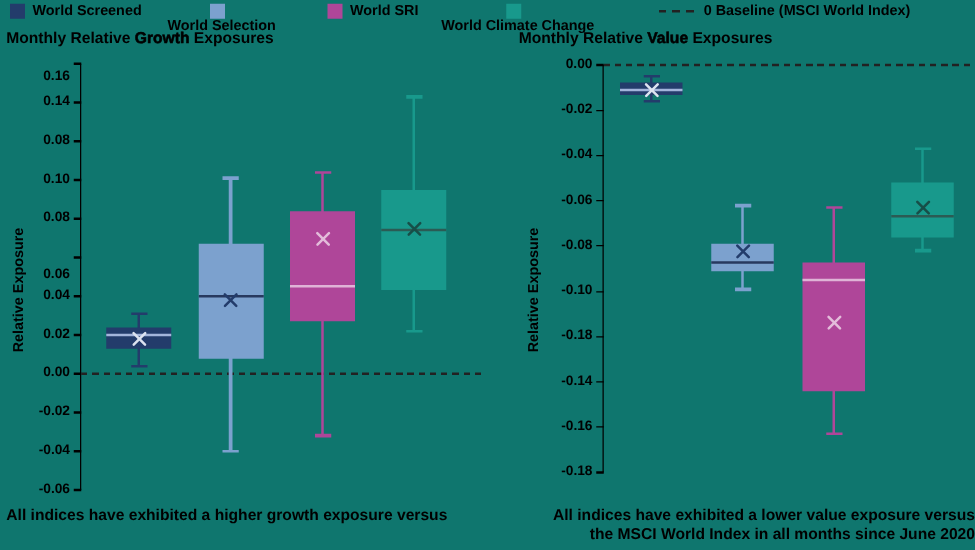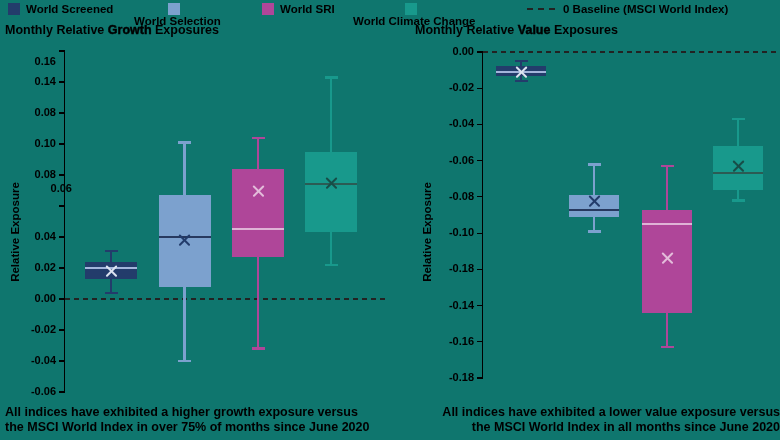--- a/index.html
+++ b/index.html
@@ -63,40 +63,39 @@
   </div>
 
   <div class="chart-title t0"><span>Monthly Relative </span><span class="kw">Growth</span><span> Exposures</span></div>
   <div class="chart-title t1"><span>Monthly Relative </span><span class="kw">Value</span><span> Exposures</span></div>
 
   <div class="ylab y0">Relative Exposure</div>
   <div class="ylab y1">Relative Exposure</div>
 
   <div class="caption c0">
     <div>All indices have exhibited a higher growth exposure versus</div>
-    <div>the MSCI World Index in over 75% of months since June 2020</div>
   </div>
   <div class="caption c1">
     <div>All indices have exhibited a lower value exposure versus</div>
     <div>the MSCI World Index in all months since June 2020</div>
   </div>
 
 <div class="abs axisline" style="left: 63.8px; top: 51px; width: 1.2px; height: 341px; background: rgb(0, 0, 0);"></div>
     <div class="abs tickmark" style="left: 59px; top: 50.4px; width: 6px; height: 1.2px; background: rgb(0, 0, 0);"></div>
     <div class="abs ticklab" style="left: 16px; top: 44px; margin-top: 11px;">0.16</div>
     <div class="abs tickmark" style="left: 59px; top: 81.4px; width: 6px; height: 1.2px; background: rgb(0, 0, 0);"></div>
     <div class="abs ticklab" style="left: 16px; top: 75px;">0.14</div>
     <div class="abs tickmark" style="left: 59px; top: 112.4px; width: 6px; height: 1.2px; background: rgb(0, 0, 0);"></div>
     <div class="abs ticklab" style="left: 16px; top: 106px;">0.08</div>
     <div class="abs tickmark" style="left: 59px; top: 143.4px; width: 6px; height: 1.2px; background: rgb(0, 0, 0);"></div>
     <div class="abs ticklab" style="left: 16px; top: 137px;">0.10</div>
     <div class="abs tickmark" style="left: 59px; top: 174.4px; width: 6px; height: 1.2px; background: rgb(0, 0, 0);"></div>
     <div class="abs ticklab" style="left: 16px; top: 168px;">0.08</div>
     <div class="abs tickmark" style="left: 59px; top: 205.4px; width: 6px; height: 1.2px; background: rgb(0, 0, 0);"></div>
-    <div class="abs ticklab" style="left: 16px; top: 182px; margin-left: 16px;">0.06</div>
+    <div class="abs ticklab" style="left: 16px; top: 213px;">0.06</div>
     <div class="abs tickmark" style="left: 59px; top: 236.4px; width: 6px; height: 1.2px; background: rgb(0, 0, 0);"></div>
     <div class="abs ticklab" style="left: 16px; top: 230px;">0.04</div>
     <div class="abs tickmark" style="left: 59px; top: 267.4px; width: 6px; height: 1.2px; background: rgb(0, 0, 0);"></div>
     <div class="abs ticklab" style="left: 16px; top: 261px;">0.02</div>
     <div class="abs tickmark" style="left: 59px; top: 298.4px; width: 6px; height: 1.2px; background: rgb(0, 0, 0);"></div>
     <div class="abs ticklab" style="left: 16px; top: 292px;">0.00</div>
     <div class="abs tickmark" style="left: 59px; top: 329.4px; width: 6px; height: 1.2px; background: rgb(0, 0, 0);"></div>
     <div class="abs ticklab" style="left: 16px; top: 323px;">-0.02</div>
     <div class="abs tickmark" style="left: 59px; top: 360.4px; width: 6px; height: 1.2px; background: rgb(0, 0, 0);"></div>
     <div class="abs ticklab" style="left: 16px; top: 354px;">-0.04</div>

